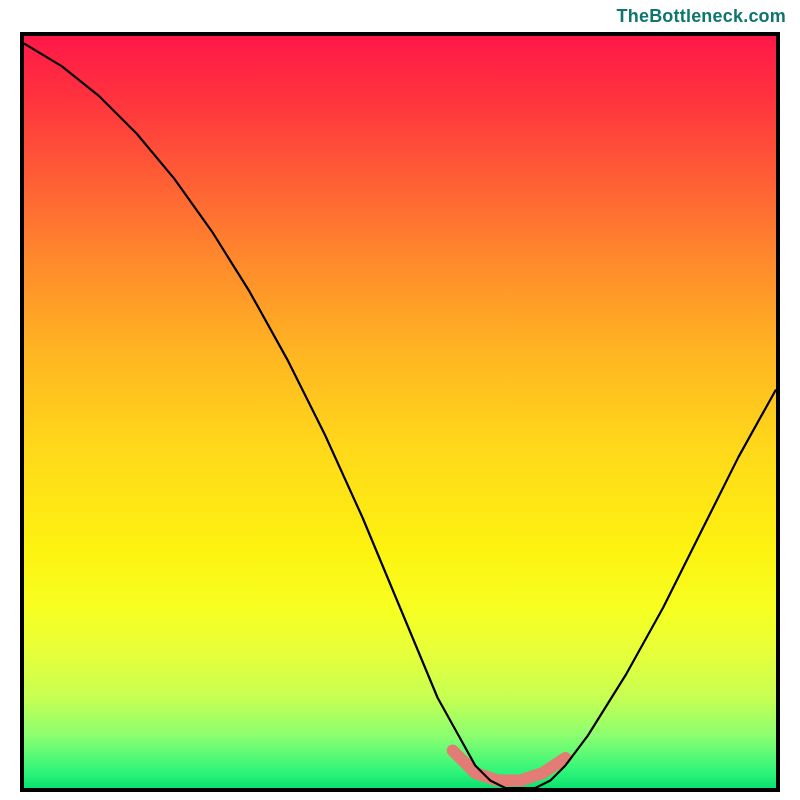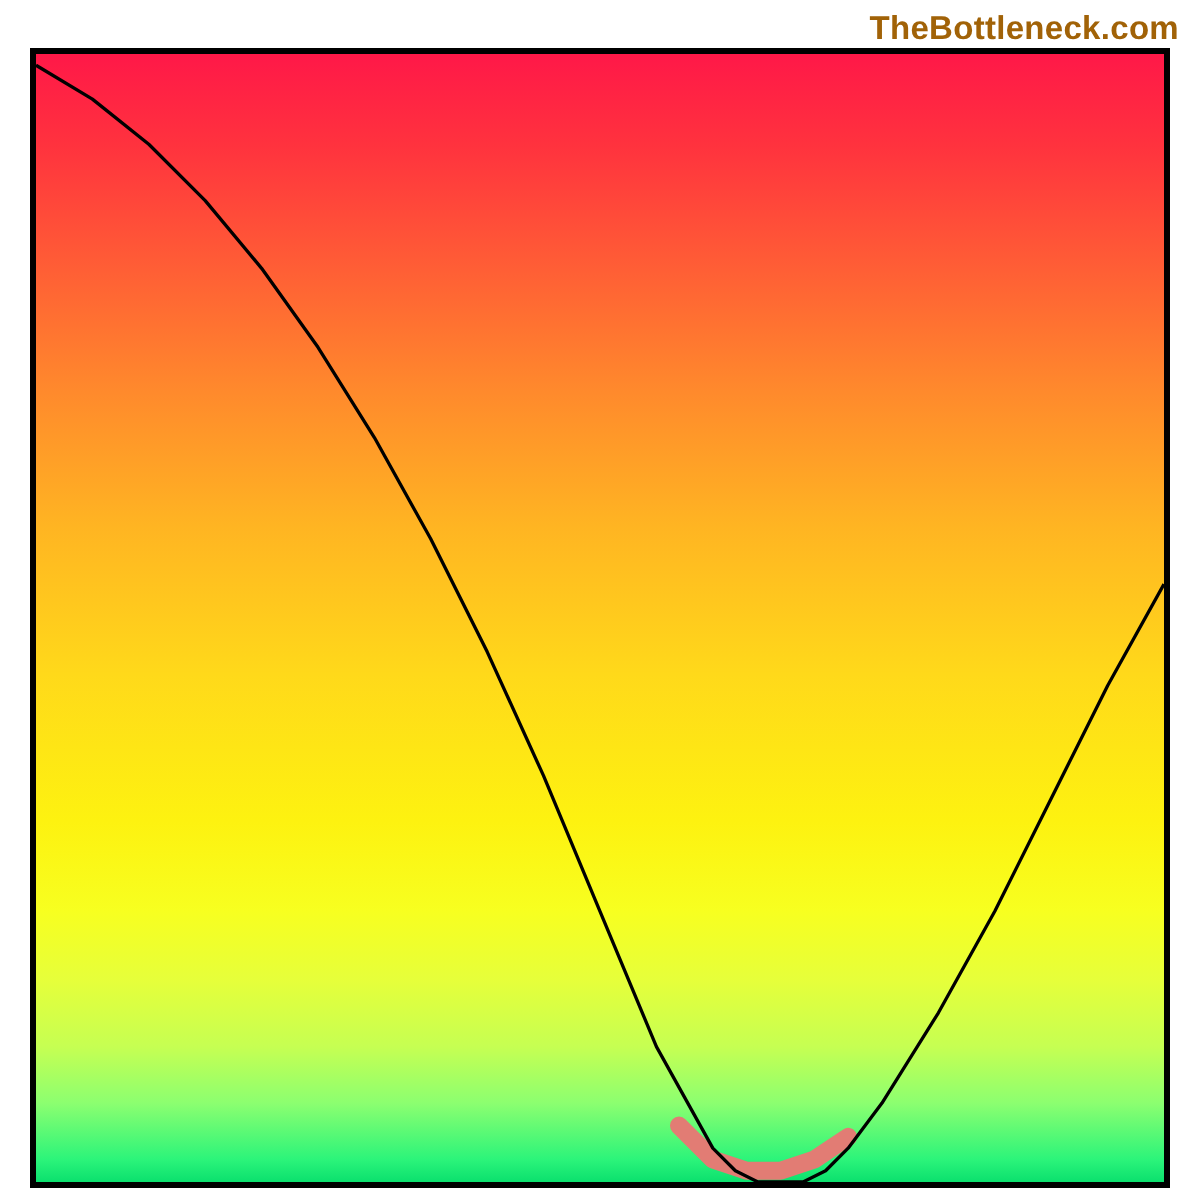--- a/index.html
+++ b/index.html
@@ -7,23 +7,23 @@
   .container {
     position: relative;
     width: 800px;
     height: 800px;
   }
   .watermark {
     position: absolute;
     top: 6px;
     right: 14px;
     font-family: Arial, Helvetica, sans-serif;
-    font-size: 22px;
+    font-size: 18px;
     font-weight: bold;
-    color: #a16207;
+    color: #0f766e;
     letter-spacing: 0.2px;
     z-index: 10;
   }
   .plot-outer {
     position: absolute;
     left: 20px;
     top: 32px;
     width: 760px;
     height: 760px;
     border: 4px solid #000;

